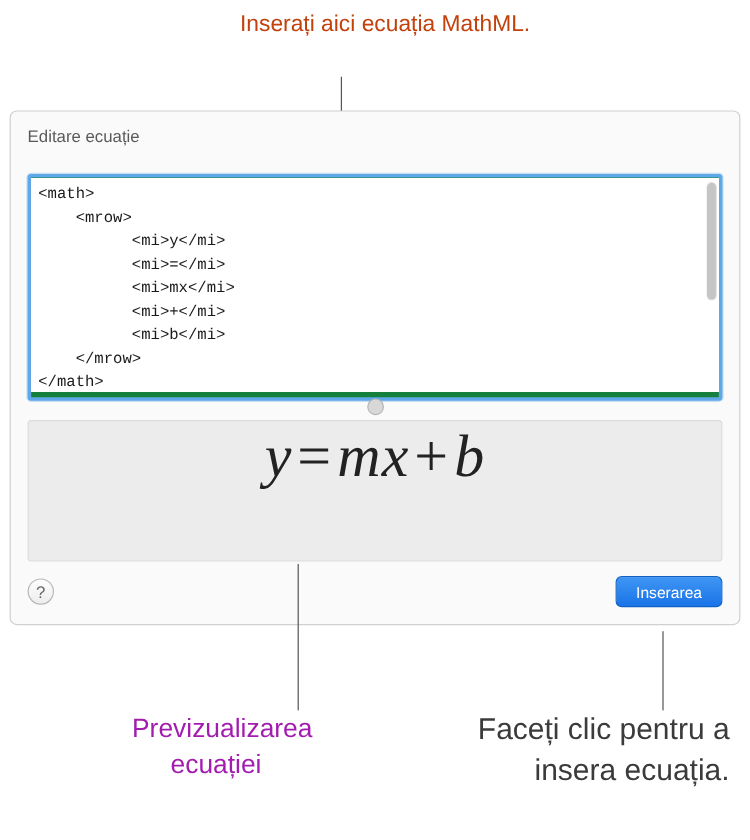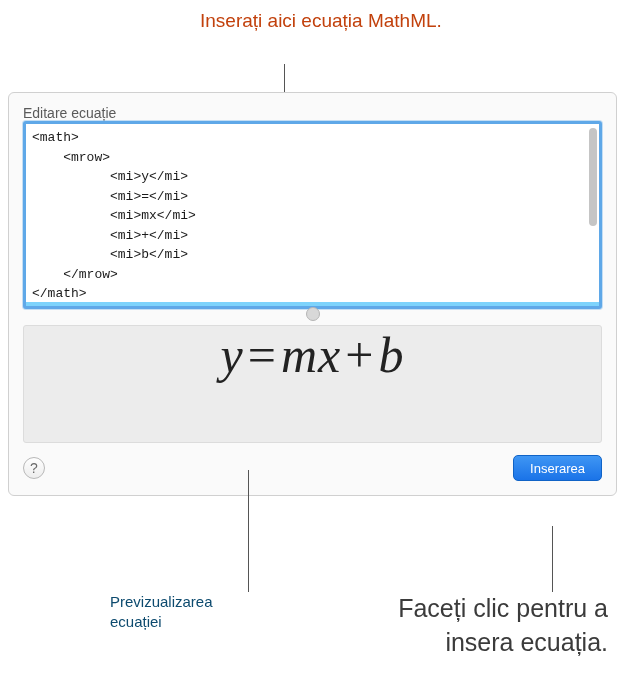--- a/index.html
+++ b/index.html
@@ -36,28 +36,28 @@
       left: 8px;
       right: 8px;
       border: 1px solid #d0d0d0;
       border-radius: 6px;
       padding: 12px 14px 14px 14px;
       background: #fafafa;
     }
     .panel-title {
       font-size: 14px;
       color: #5a5a5a;
-      margin-bottom: 0;
+      margin-bottom: 24px;
       font-weight: 400;
     }
     .editor-wrap {
       position: relative;
       border: 3px solid #5fa8e8;
       border-radius: 3px;
-      background: #7dd3fc;
+      background: #15803d;
       box-shadow: 0 0 0 1px rgba(95,168,232,0.35);
     }
     .editor {
       width: 100%;
       height: 178px;
       border: none;
       resize: none;
       font-family: Menlo, Monaco, "Courier New", monospace;
       font-size: 13px;
       line-height: 1.5;
@@ -140,24 +140,24 @@
     }
     .btn-primary {
       border: 1px solid #1063c6;
       background: linear-gradient(#3f96f4, #1a73e8);
       color: #fff;
     }
     .callout-bottom-left {
       position: absolute;
       top: 592px;
       left: 110px;
-      font-size: 15px;
-      color: #0c4a6e;
+      font-size: 22px;
+      color: #a21caf;
       line-height: 1.35;
-      text-align: left;
+      text-align: center;
       width: 140px;
     }
     .callout-line-bottom-left {
       position: absolute;
       top: 470px;
       left: 248px;
       width: 1px;
       height: 122px;
       background: #555;
     }

